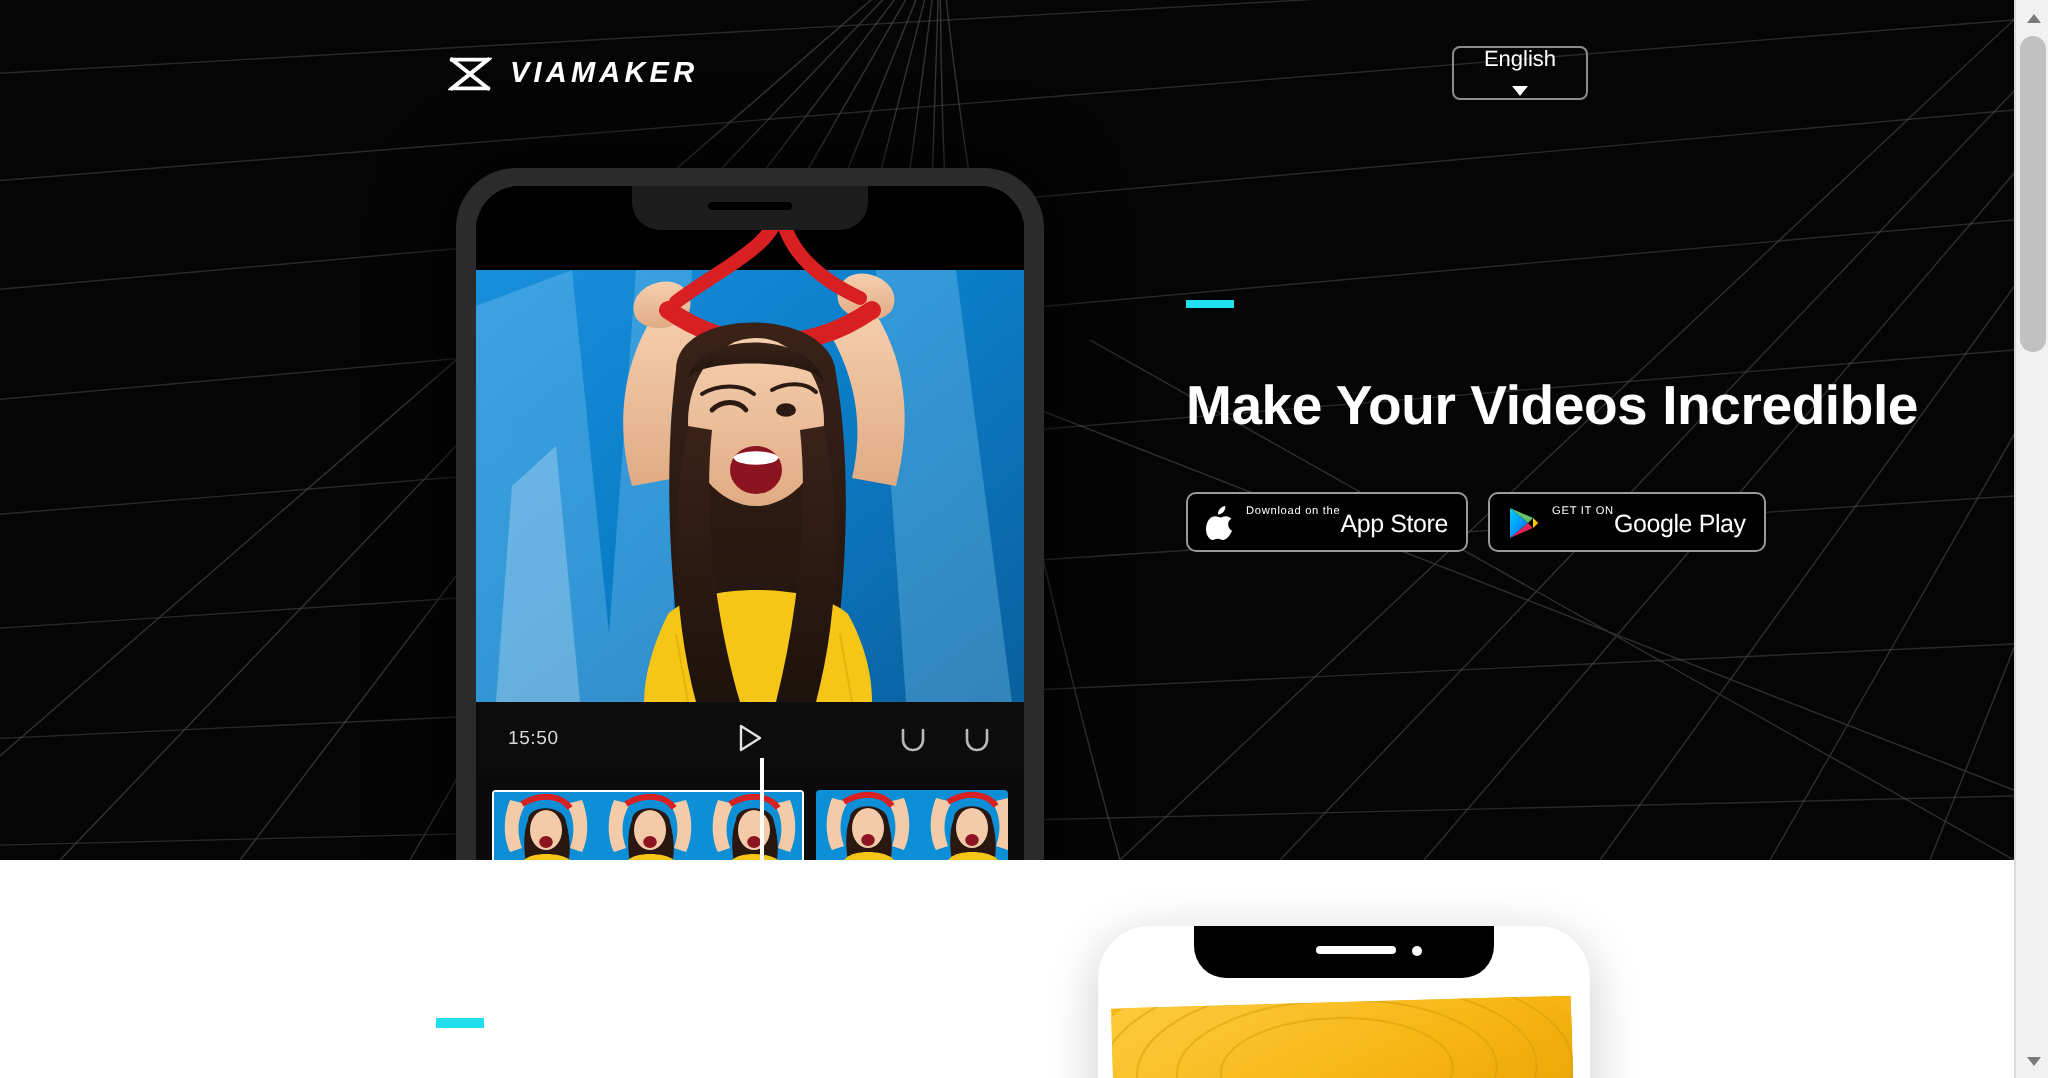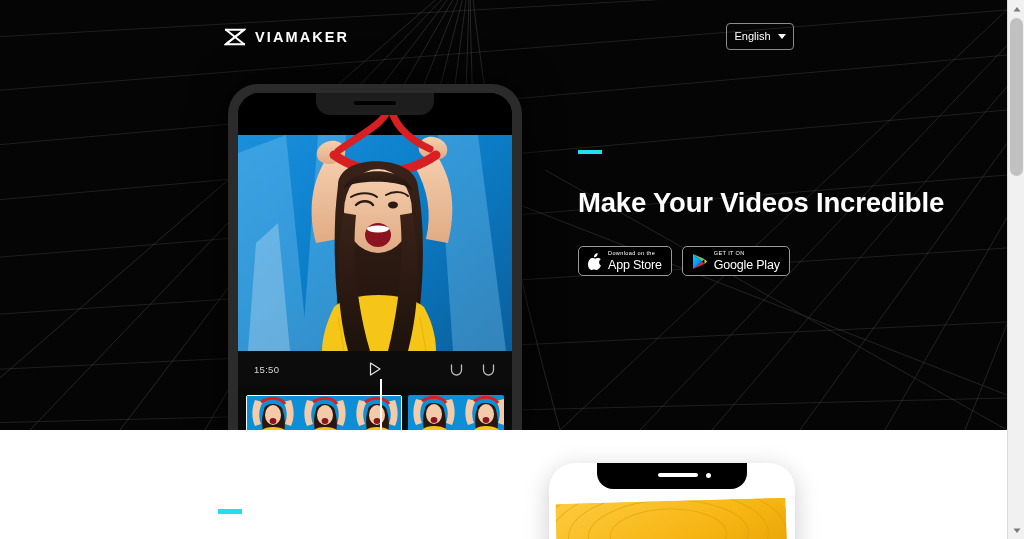--- a/index.html
+++ b/index.html
@@ -32,28 +32,28 @@
     position:absolute; left:0; top:0; width:1007px; height:74px;
     z-index:20;
   }
   #logo {
     position:absolute; left:224px; top:28px;
     display:flex; align-items:center; gap:9px;
   }
   #logo-mark { width:22px; height:18px; display:block; }
   #logo-text {
     color:#ffffff; font-size:14.5px; font-weight:bold;
-    letter-spacing:2.1px; line-height:1;
+    letter-spacing:2.1px; line-height:1;font-style:italic;
   }
   #lang {
     position:absolute; left:726px; top:23px;
     width:68px; height:27px;
     border:1px solid #8c8c8c; border-radius:4px;
     display:flex; align-items:center; justify-content:center; gap:7px;
-    cursor:pointer; background:transparent;
+    cursor:pointer; background:transparent;flex-direction:column;
   }
   #lang-label { color:#ffffff; font-size:11px; line-height:1; }
   #lang-caret { width:0;height:0;border-left:4.5px solid transparent;border-right:4.5px solid transparent;border-top:5.5px solid #ffffff; }
 
   
   #phone {
     position:absolute; left:228px; top:84px;
     width:294px; height:360px;
     background:#2b2b2b;
     border-radius:30px 30px 0 0;
@@ -106,36 +106,36 @@
   #clip1 { left:8px; width:156px; border:1.5px solid #ffffff; border-radius:2px; }
   #clip2 { left:170px; width:96px; border-radius:2px; }
   .thumbstrip { display:flex; height:100%; width:100%; }
   .thumbstrip .th { flex:1 0 auto; width:52px; height:100%; overflow:hidden; position:relative; }
   #playhead {
     position:absolute; left:142px; top:-8px; width:1.5px; height:60px;
     background:#ffffff; z-index:9;
   }
 
   
-  #copy { position:absolute; left:578px; top:150px; z-index:15; width:400px; }
+  #copy { position:absolute; left:593px; top:150px; z-index:15; width:400px; }
   #accent { width:24px; height:4px; background:#22dff0; margin-bottom:34px; }
   #headline {
     color:#ffffff; font-size:27.5px; font-weight:bold;
     letter-spacing:-.2px; line-height:1.1; white-space:nowrap;
   }
   #sub {
     color:#c9c9c9; font-size:11.5px; line-height:1.62;
     margin-top:16px; max-width:250px;
   }
   #badges { display:flex; gap:10px; margin-top:28px; }
   .badge {
     height:30px; background:#000; border:1px solid #9a9a9a; border-radius:5px;
     display:flex; align-items:center; gap:6px; padding:0 9px; cursor:pointer;
   }
-  .badge .bt { display:flex; flex-direction:column; justify-content:center; line-height:1; }
+  .badge .bt { display:flex; flex-direction:row; justify-content:center; line-height:1; }
   .badge .bt .s1 { color:#fff; font-size:5.6px; letter-spacing:.35px; }
   .badge .bt .s2 { color:#fff; font-size:12.5px; font-weight:500; margin-top:2px; letter-spacing:-.2px; }
 
   
   #section2 {
     position:absolute; left:0; top:430px; width:1007px; height:109px;
     background:#ffffff; overflow:hidden;
   }
   #accent2 { position:absolute; left:218px; top:509px; width:24px; height:5px; background:#22dff0; }
   #phone-white {

